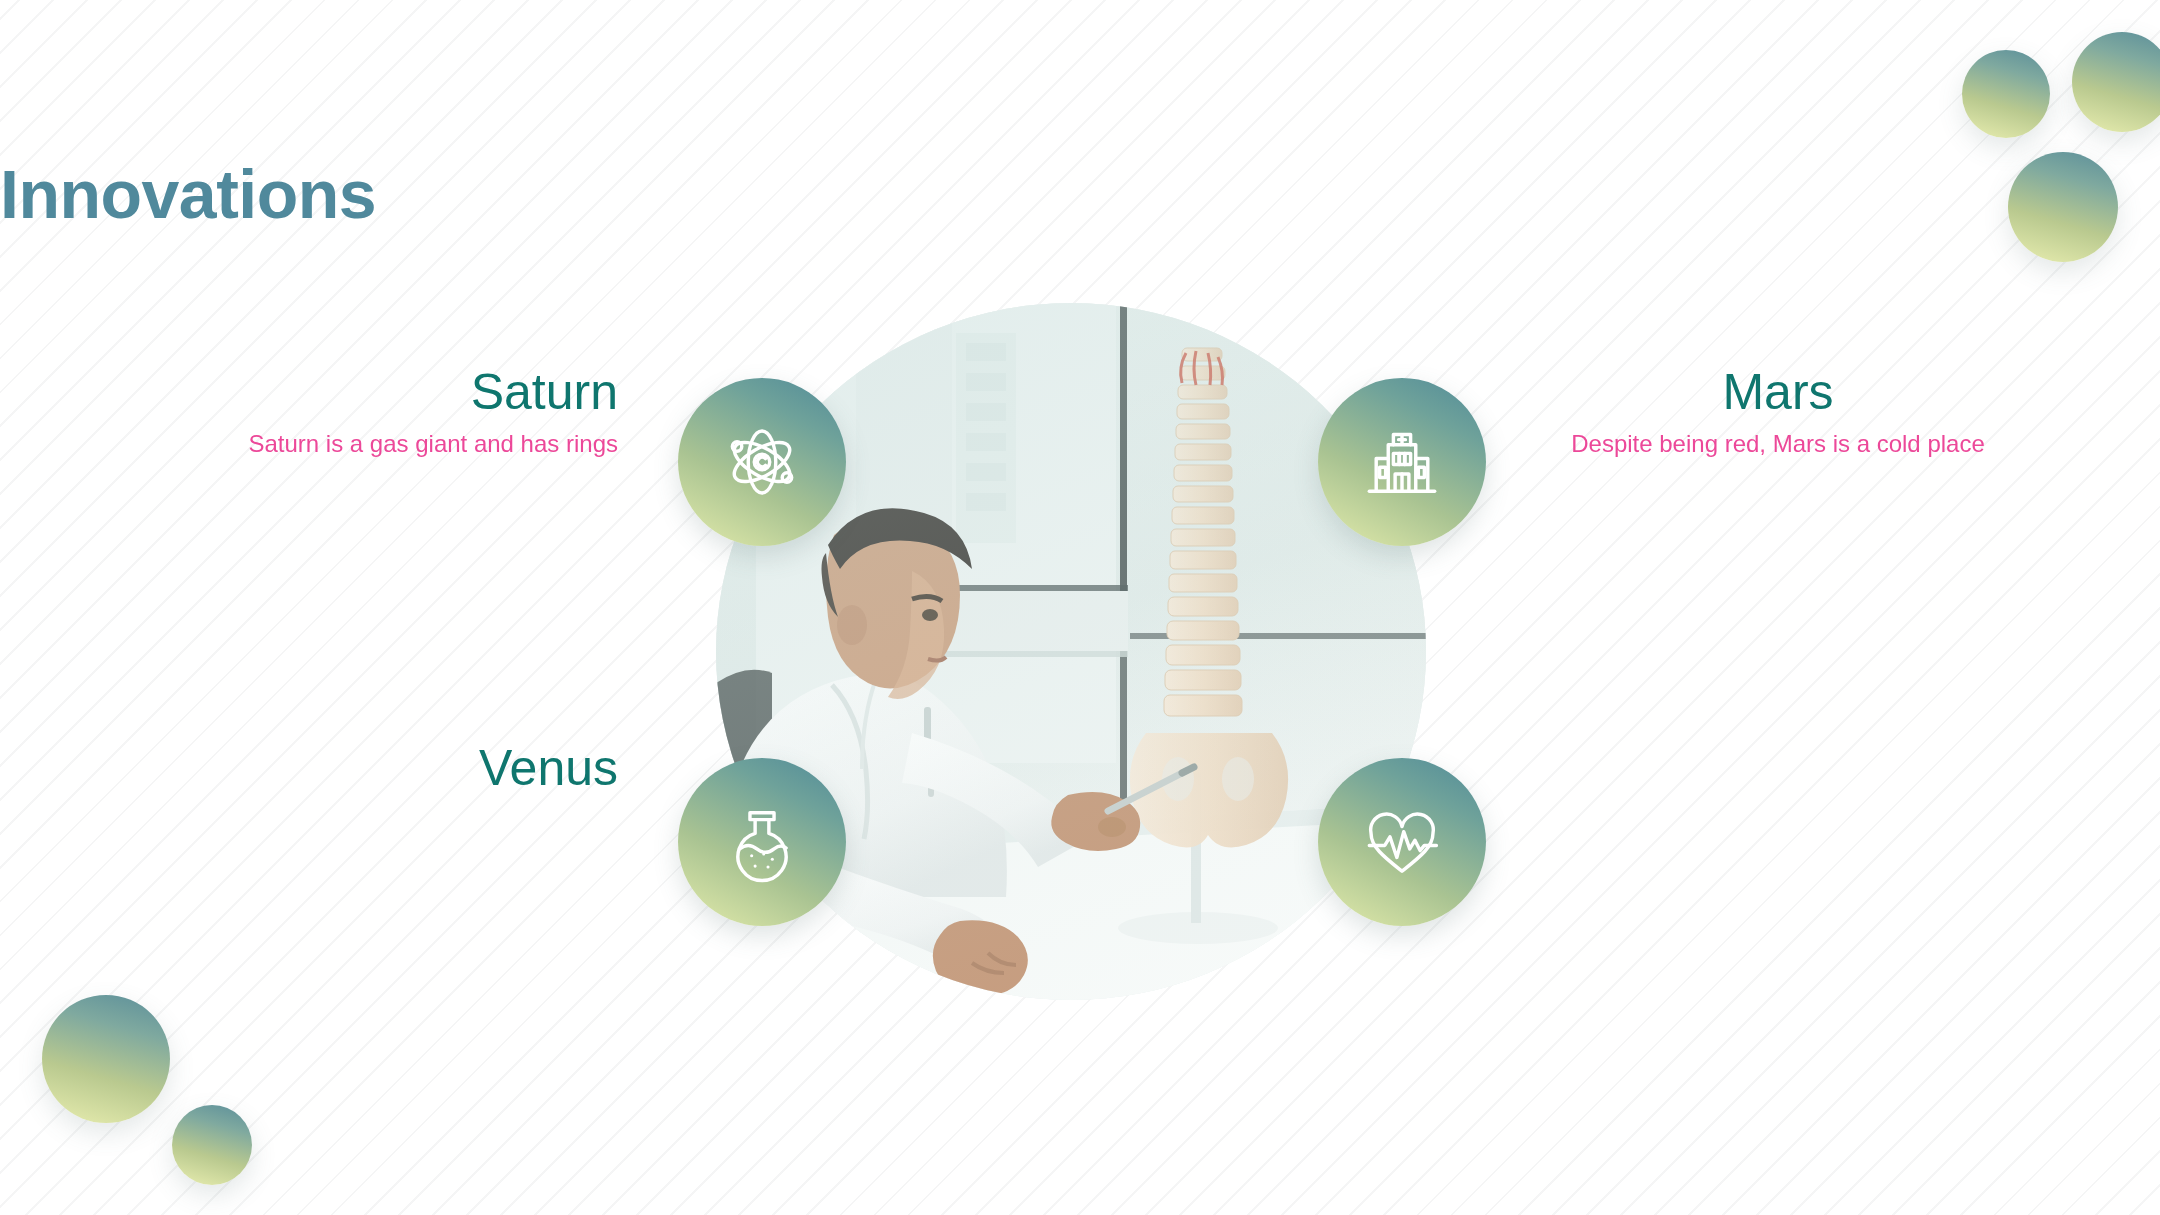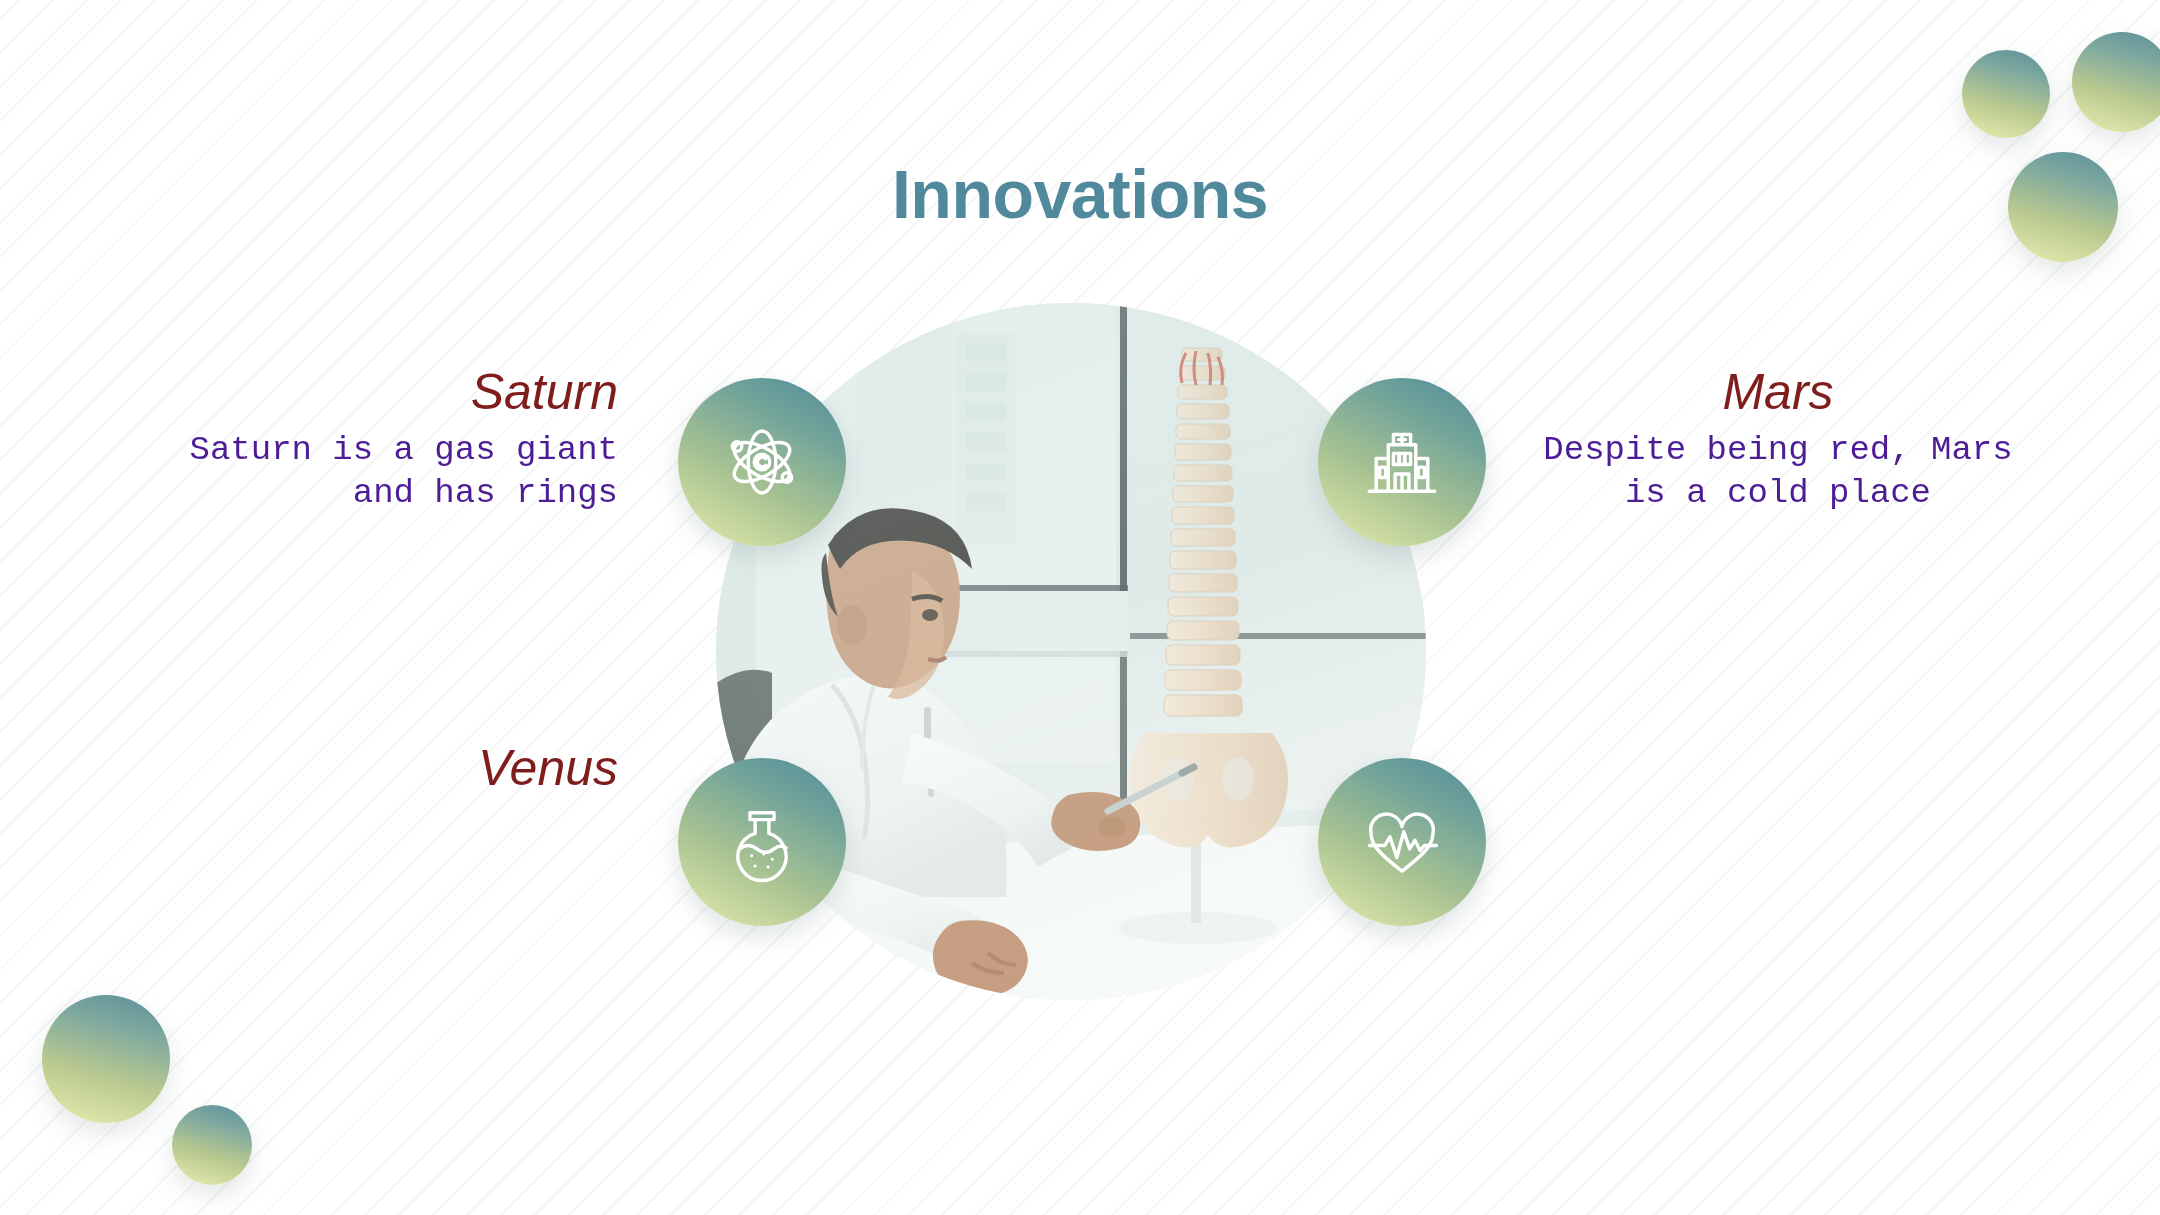--- a/index.html
+++ b/index.html
@@ -43,21 +43,21 @@
   #blob-tr-b { left: 2072px; top: 32px;  width: 100px; height: 100px; }
   #blob-tr-c { left: 2008px; top: 152px; width: 110px; height: 110px; }
   #blob-bl-a { left: 42px;   top: 995px; width: 128px; height: 128px; }
   #blob-bl-b { left: 172px;  top: 1105px; width: 80px; height: 80px; }
 
   
   #title {
     position: absolute;
     left: 0; right: 0;
     top: 155px;
-    text-align: center;
+    text-align: left;
     font-size: 68px;
     font-weight: bold;
     color: #50899c;
     letter-spacing: -0.5px;
   }
 
   
   #photo-ellipse {
     position: absolute;
     left: 716px;
@@ -99,31 +99,29 @@
   }
   #bubble-saturn  { left: 678px;  top: 378px; }
   #bubble-mars    { left: 1318px; top: 378px; }
   #bubble-venus   { left: 678px;  top: 758px; }
   #bubble-jupiter { left: 1318px; top: 758px; }
 
   
   .block { position: absolute; }
   .block .heading {
     font-size: 50px;
-    color: #7f1d1d;
+    color: #0f766e;
     line-height: 1.05;
     margin-bottom: 10px;
     white-space: nowrap;
-    font-style: italic;
   }
   .block .body {
-    font-size: 34px;
-    color: #4c1d95;
+    font-size: 24px;
+    color: #ec4899;
     line-height: 1.28;
-    font-family: Liberation Mono, monospace;
   }
   .block.left  { text-align: right; }
   .block.right { text-align: center; }
 
   #block-saturn  { left: 158px;  top: 366px; width: 460px; }
   #block-venus   { left: 138px;  top: 742px; width: 480px; }
   #block-mars    { left: 1543px; top: 366px; width: 470px; }
   #block-jupiter { left: 1543px; top: 742px; width: 400px; }
 </style>
 </head>

